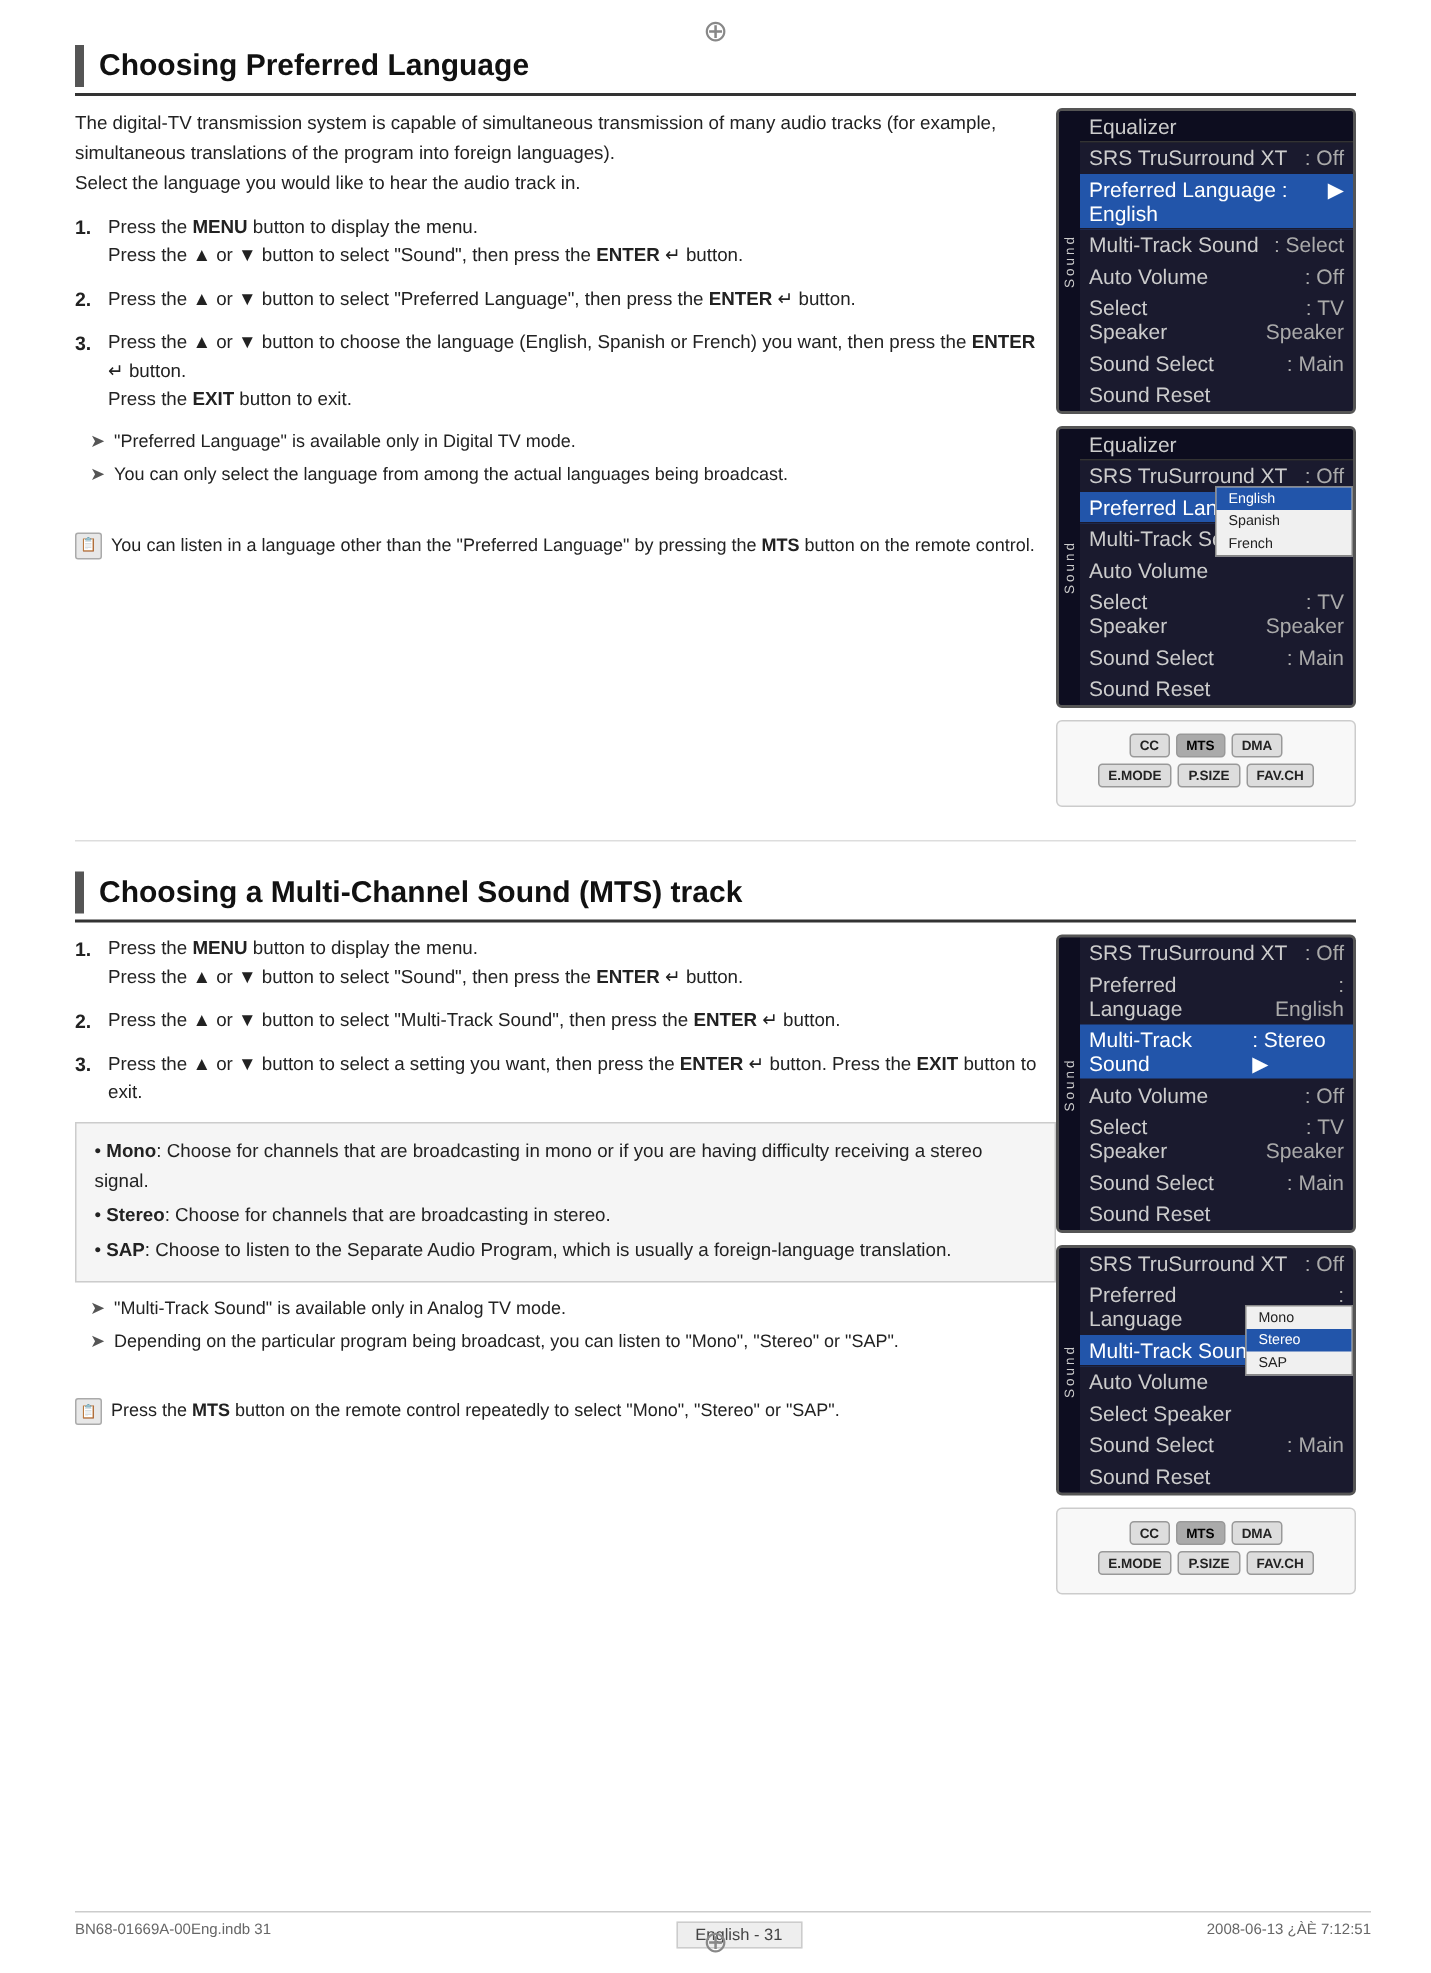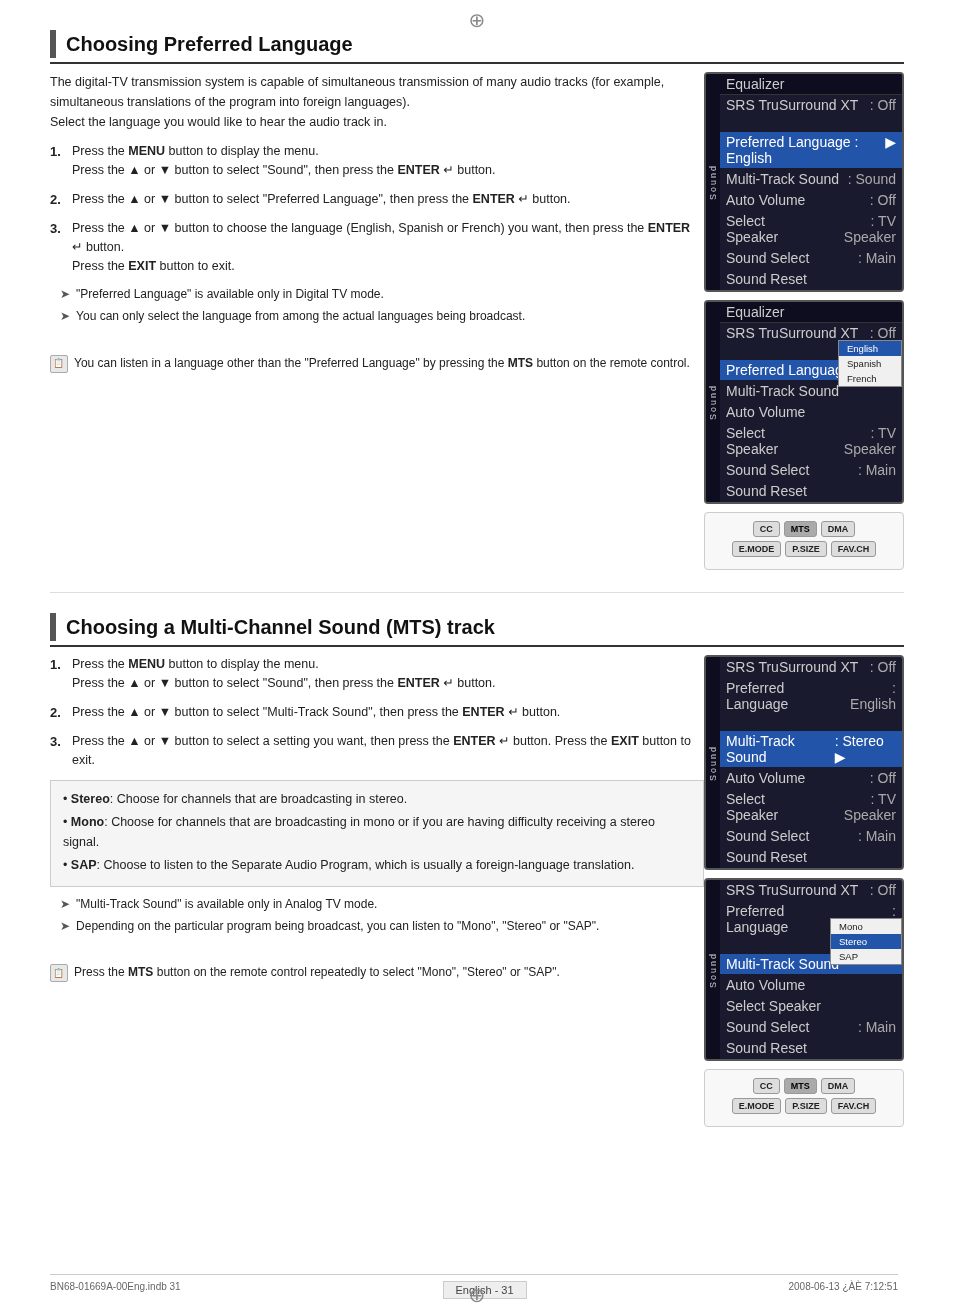--- a/index.html
+++ b/index.html
@@ -82,21 +82,20 @@
       justify-content: space-between;
       padding: 2px 6px;
       font-size: 14px;
       color: #ccc;
       border-bottom: 1px solid #1a1a2e;
     }
 
     .tv-menu-item.highlighted {
       background: #2255aa;
       color: #fff;
-      margin-top: 16px;
     }
 
     .tv-menu-item-value {
       color: #aaa;
       text-align: right;
     }
 
     .tv-menu-header {
       background: #0d0d1f;
       color: #ccc;
@@ -216,21 +215,21 @@
       border-top: 1px solid #ccc;
       margin-top: 20px;
       padding-top: 6px;
       display: flex;
       justify-content: space-between;
       font-size: 10px;
       color: #666;
       position: absolute;
       bottom: 16px;
       left: 50px;
-      right: 56px;
+      right: 40px;
     }
 
     .page-number-badge {
       background: #eee;
       border: 1px solid #ccc;
       padding: 2px 12px;
       font-size: 11px;
       color: #444;
     }
 
@@ -317,21 +316,21 @@
               <div class="tv-menu-item">
                 <span>SRS TruSurround XT</span>
                 <span class="tv-menu-item-value">: Off</span>
               </div>
               <div class="tv-menu-item highlighted">
                 <span>Preferred Language : English</span>
                 <span>▶</span>
               </div>
               <div class="tv-menu-item">
                 <span>Multi-Track Sound</span>
-                <span class="tv-menu-item-value">: Sound</span>
+                <span class="tv-menu-item-value">: Select</span>
               </div>
               <div class="tv-menu-item">
                 <span>Auto Volume</span>
                 <span class="tv-menu-item-value">: Off</span>
               </div>
               <div class="tv-menu-item">
                 <span>Select Speaker</span>
                 <span class="tv-menu-item-value">: TV Speaker</span>
               </div>
               <div class="tv-menu-item">
@@ -351,21 +350,21 @@
             <div style="flex:1; position:relative;">
               <div class="tv-menu-header">Equalizer</div>
               <div class="tv-menu-item">
                 <span>SRS TruSurround XT</span>
                 <span class="tv-menu-item-value">: Off</span>
               </div>
               <div class="tv-menu-item highlighted">
                 <span>Preferred Language</span>
               </div>
 
-              <div style="position:absolute; top:38px; right:0; width:64px; background:#f0f0f0; border:1px solid #888; font-size:9.5px; z-index:10;">
+              <div style="position:absolute; top:38px; right:0; width:92px; background:#f0f0f0; border:1px solid #888; font-size:9.5px; z-index:10;">
                 <div style="background:#2255aa; color:#fff; padding:2px 8px;">English</div>
                 <div style="padding:2px 8px; color:#222;">Spanish</div>
                 <div style="padding:2px 8px; color:#222;">French</div>
               </div>
               <div class="tv-menu-item">
                 <span>Multi-Track Sound</span>
               </div>
               <div class="tv-menu-item">
                 <span>Auto Volume</span>
               </div>
@@ -420,22 +419,22 @@
           <span class="step-num">2.</span>
           <span class="step-text">Press the ▲ or ▼ button to select "Multi-Track Sound", then press the <b>ENTER</b> ↵ button.</span>
         </div>
 
         <div class="step">
           <span class="step-num">3.</span>
           <span class="step-text">Press the ▲ or ▼ button to select a setting you want, then press the <b>ENTER</b> ↵ button. Press the <b>EXIT</b> button to exit.</span>
         </div>
 
         <div class="bullet-box">
+          <div class="bullet-item">• <b>Mono</b>: Choose for channels that are broadcasting in mono or if you are having difficulty receiving a stereo signal.</div>
           <div class="bullet-item">• <b>Stereo</b>: Choose for channels that are broadcasting in stereo.</div>
-          <div class="bullet-item">• <b>Mono</b>: Choose for channels that are broadcasting in mono or if you are having difficulty receiving a stereo signal.</div>
           <div class="bullet-item">• <b>SAP</b>: Choose to listen to the Separate Audio Program, which is usually a foreign-language translation.</div>
         </div>
 
         <div class="arrow-note">
           <span class="arrow-sym">➤</span>
           <span>"Multi-Track Sound" is available only in Analog TV mode.</span>
         </div>
         <div class="arrow-note">
           <span class="arrow-sym">➤</span>
           <span>Depending on the particular program being broadcast, you can listen to "Mono", "Stereo" or "SAP".</span>

